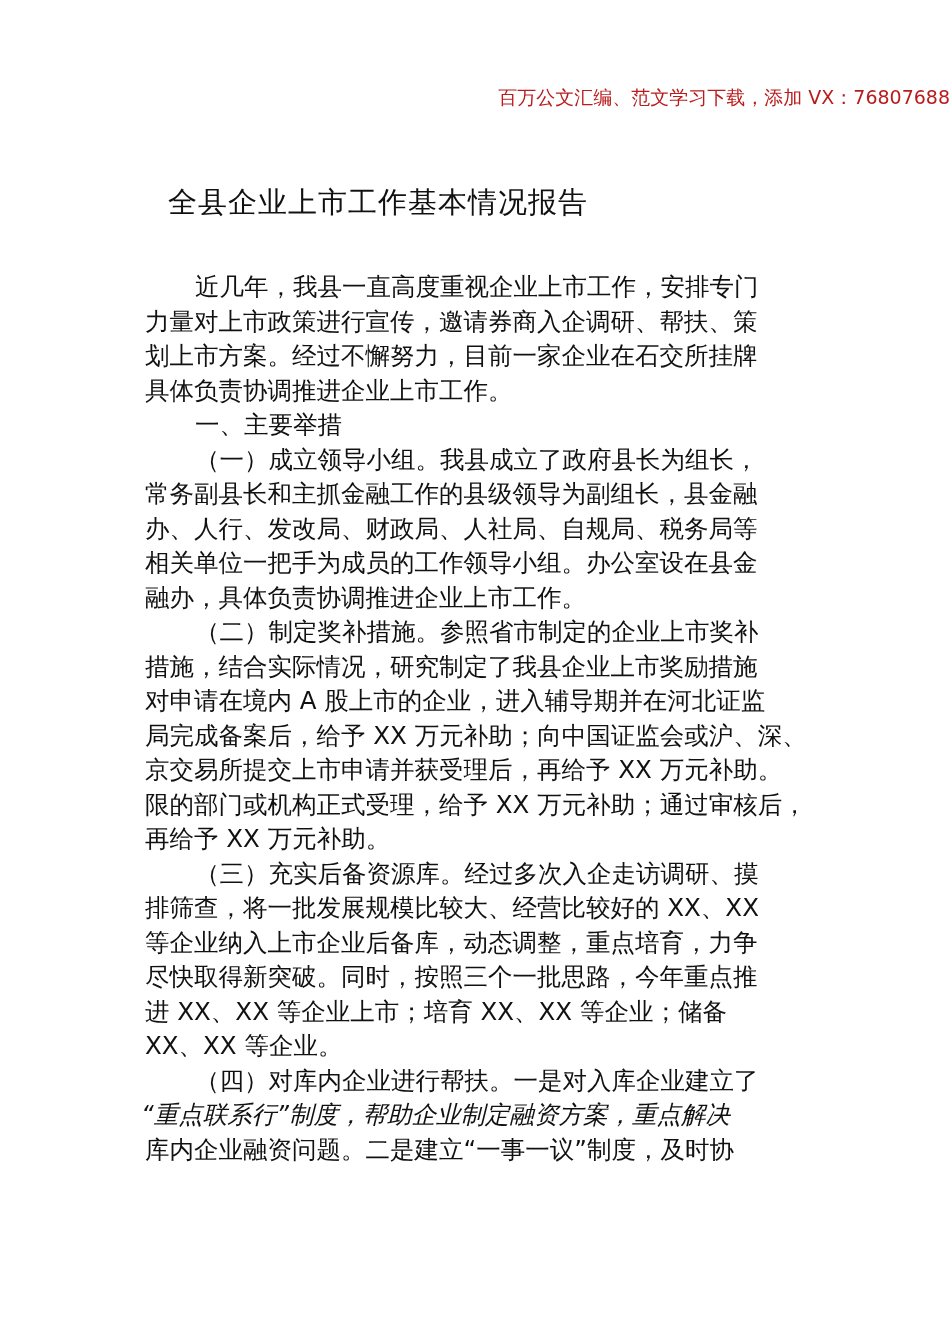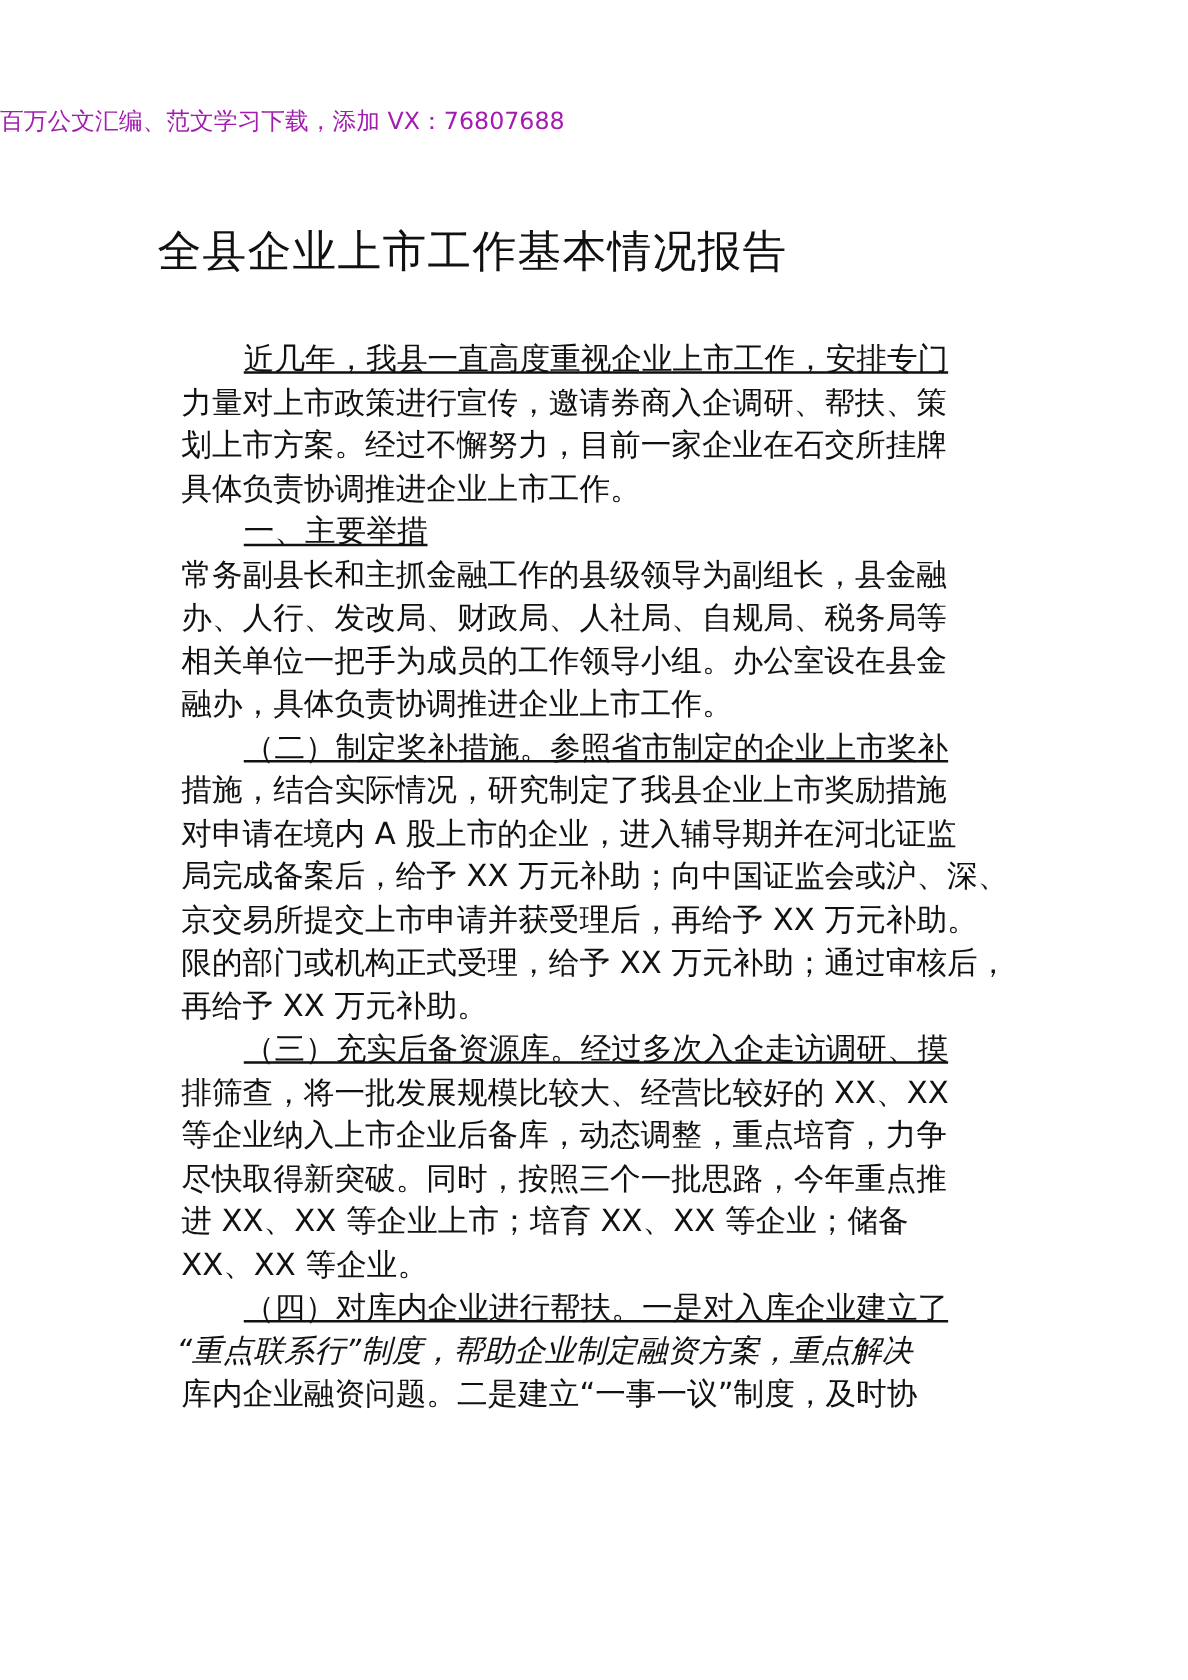--- a/index.html
+++ b/index.html
@@ -1,39 +1,40 @@
 <!DOCTYPE html>
 <html><head>
 <meta charset="utf-8">
 <style>
   html, body { margin: 0; padding: 0; background: #ffffff; }
   body { width: 950px; height: 1344px; position: relative; overflow: hidden;
          font-family: "DejaVu Sans", "Liberation Sans", sans-serif; color: #111; }
-  .watermark { position: absolute; top: 84px; left: 0; width: 950px; text-align: left;
-               color: #a21caf; font-size: 19px; line-height: 26px; }
+  .watermark { position: absolute; top: 84px; left: 0; width: 950px; text-align: right;
+               color: #b91c1c; font-size: 19px; line-height: 26px; }
   .title { position: absolute; top: 178px; left: 0; width: 756px; text-align: center;
-           font-size: 35px; line-height: 48px; color: #111; letter-spacing: 1px; }
+           font-size: 29px; line-height: 48px; color: #111; letter-spacing: 1px; }
   .body { position: absolute; top: 270px; left: 145px; width: 670px; }
   .line { font-size: 24.5px; line-height: 34.5px; height: 34.5px; white-space: nowrap;
           color: #111; }
-  .indent { padding-left: 50px; text-decoration: underline; }
+  .indent { padding-left: 50px; }
   .quote-indent { padding-left: 0; margin-left: -4px; font-style: italic; }
 </style>
 </head>
 <body>
 
 <div class="watermark">百万公文汇编、范文学习下载，添加 VX：76807688</div>
 <div class="title">全县企业上市工作基本情况报告</div>
 
 <div class="body">
   <div class="line indent">近几年，我县一直高度重视企业上市工作，安排专门</div>
   <div class="line">力量对上市政策进行宣传，邀请券商入企调研、帮扶、策</div>
   <div class="line">划上市方案。经过不懈努力，目前一家企业在石交所挂牌</div>
   <div class="line">具体负责协调推进企业上市工作。</div>
   <div class="line indent">一、主要举措</div>
+  <div class="line indent">（一）成立领导小组。我县成立了政府县长为组长，</div>
   <div class="line">常务副县长和主抓金融工作的县级领导为副组长，县金融</div>
   <div class="line">办、人行、发改局、财政局、人社局、自规局、税务局等</div>
   <div class="line">相关单位一把手为成员的工作领导小组。办公室设在县金</div>
   <div class="line">融办，具体负责协调推进企业上市工作。</div>
   <div class="line indent">（二）制定奖补措施。参照省市制定的企业上市奖补</div>
   <div class="line">措施，结合实际情况，研究制定了我县企业上市奖励措施</div>
   <div class="line">对申请在境内 A 股上市的企业，进入辅导期并在河北证监</div>
   <div class="line">局完成备案后，给予 XX 万元补助；向中国证监会或沪、深、</div>
   <div class="line">京交易所提交上市申请并获受理后，再给予 XX 万元补助。</div>
   <div class="line">限的部门或机构正式受理，给予 XX 万元补助；通过审核后，</div>

